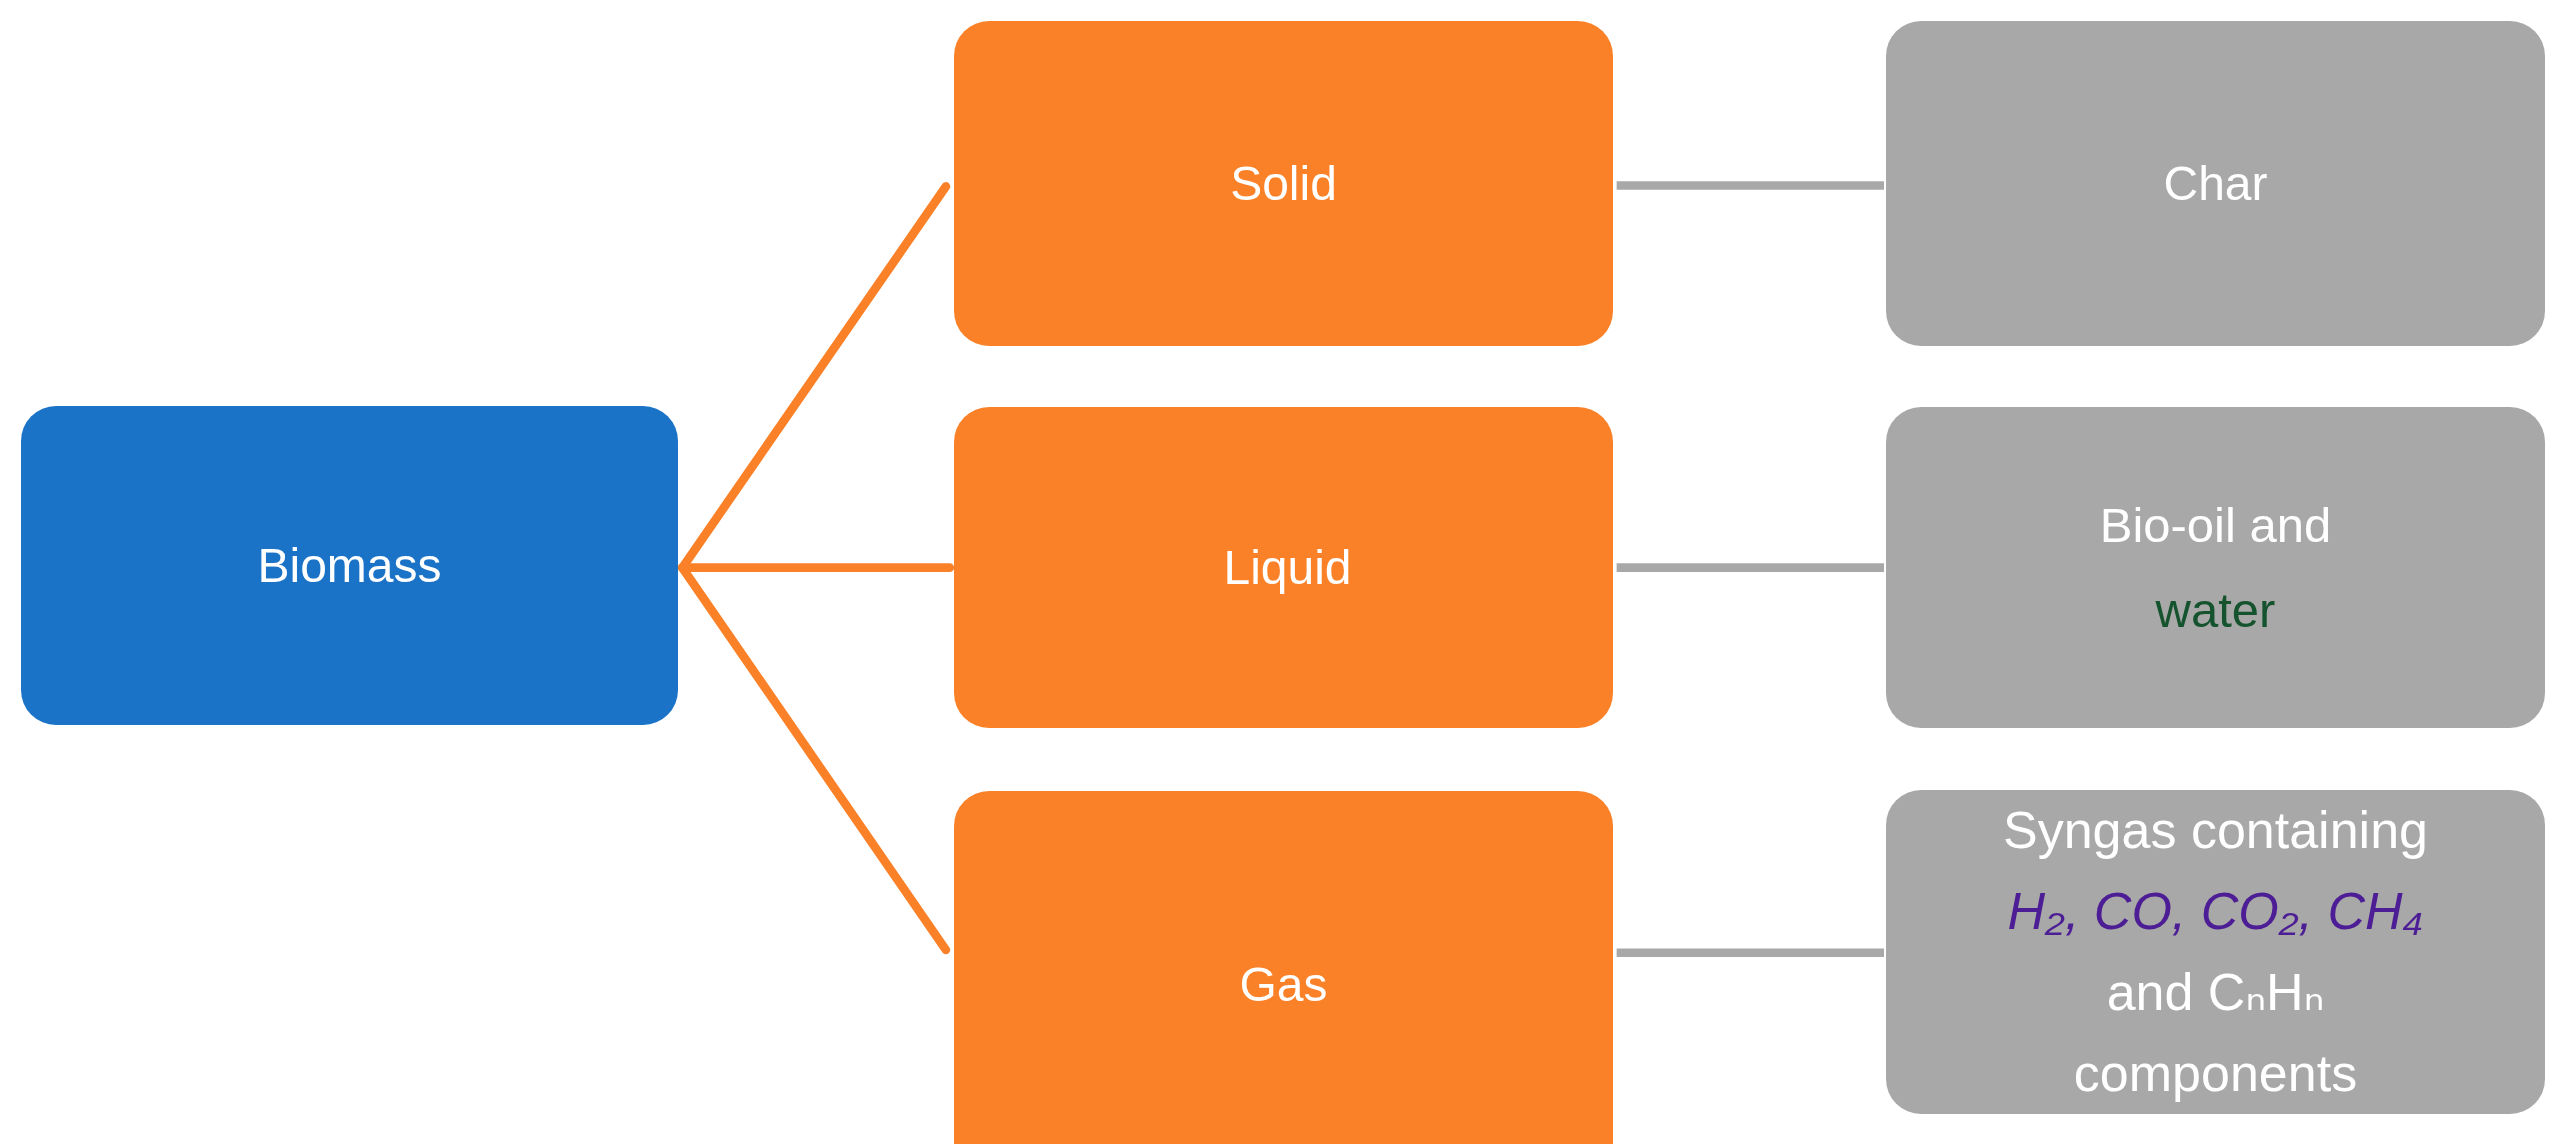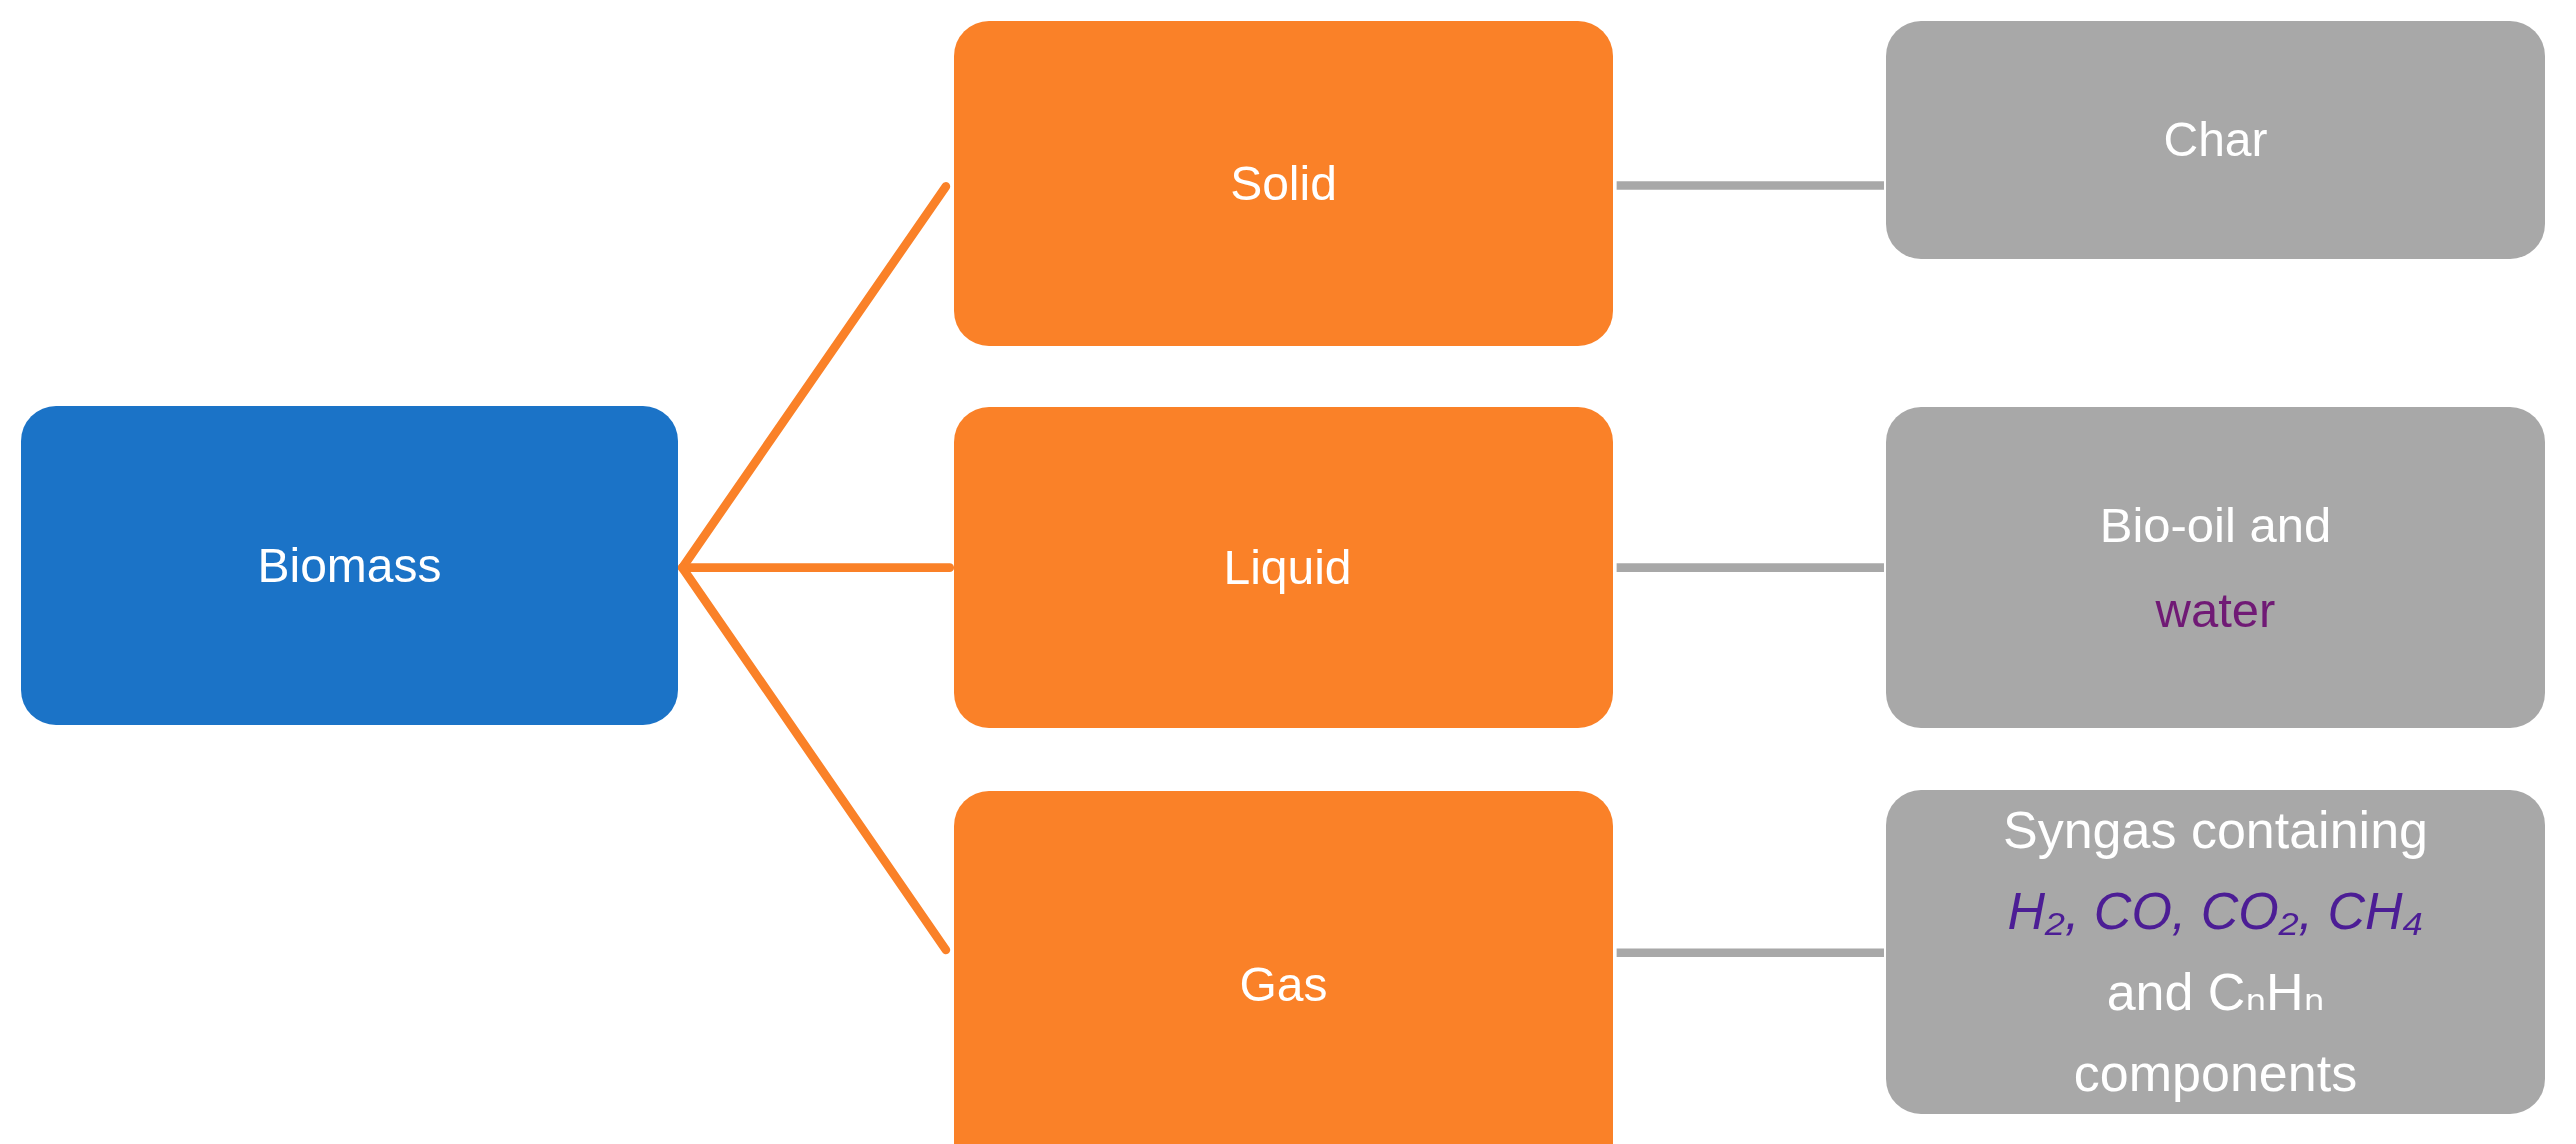--- a/index.html
+++ b/index.html
@@ -37,21 +37,21 @@
   .node .lbl { display: block; white-space: nowrap; }
   .font-main { font-size: 48px; }
   .font-two-line { font-size: 49px; line-height: 85px; }
   .font-small { font-size: 52px; line-height: 81px; }
 
   
   #node-biomass { left: 21px;   top: 406px; width: 657px; height: 319px; }
   #node-solid   { left: 954px;  top: 21px;  width: 659px; height: 325px; }
   #node-liquid  { left: 954px;  top: 407px; width: 659px; height: 321px; }
   #node-gas     { left: 954px;  top: 791px; width: 659px; height: 388px; }
-  #node-char    { left: 1886px; top: 21px;  width: 659px; height: 238px; }
+  #node-char    { left: 1886px; top: 21px;  width: 659px; height: 325px; }
   #node-biooil  { left: 1886px; top: 407px; width: 659px; height: 321px; }
   #node-syngas  { left: 1886px; top: 790px; width: 659px; height: 324px; }
 </style>
 </head>
 <body>
 
 <div id="canvas">
 
   <svg id="edges" viewBox="0 0 2669 1186" xmlns="http://www.w3.org/2000/svg">
     <line x1="707" y1="588" x2="980" y2="193" stroke-width="9" stroke-linecap="round" stroke="#fa8128"></line>
@@ -77,21 +77,21 @@
   <div id="node-gas" class="node font-main" style="background-color: rgb(250, 129, 40);">
     <span class="lbl" style="color: rgb(255, 255, 255);">Gas</span>
   </div>
 
   <div id="node-char" class="node font-main" style="background-color: rgb(168, 168, 168);">
     <span class="lbl" style="color: rgb(255, 255, 255);">Char</span>
   </div>
 
   <div id="node-biooil" class="node font-two-line" style="background-color: rgb(168, 168, 168);">
     <span class="lbl" style="color: rgb(255, 255, 255);">Bio-oil and</span>
-    <span class="lbl" style="color: #701a75;">water</span>
+    <span class="lbl" style="color: #14532d;">water</span>
   </div>
 
   <div id="node-syngas" class="node font-small" style="background-color: rgb(168, 168, 168);">
     <span class="lbl" style="color: rgb(255, 255, 255);">Syngas containing</span>
     <span class="lbl" style="color: #4c1d95; font-style: italic;">H₂, CO, CO₂, CH₄</span>
     <span class="lbl" style="color: rgb(255, 255, 255);">and CₙHₙ</span>
     <span class="lbl" style="color: rgb(255, 255, 255);">components</span>
   </div>
 
 </div>

